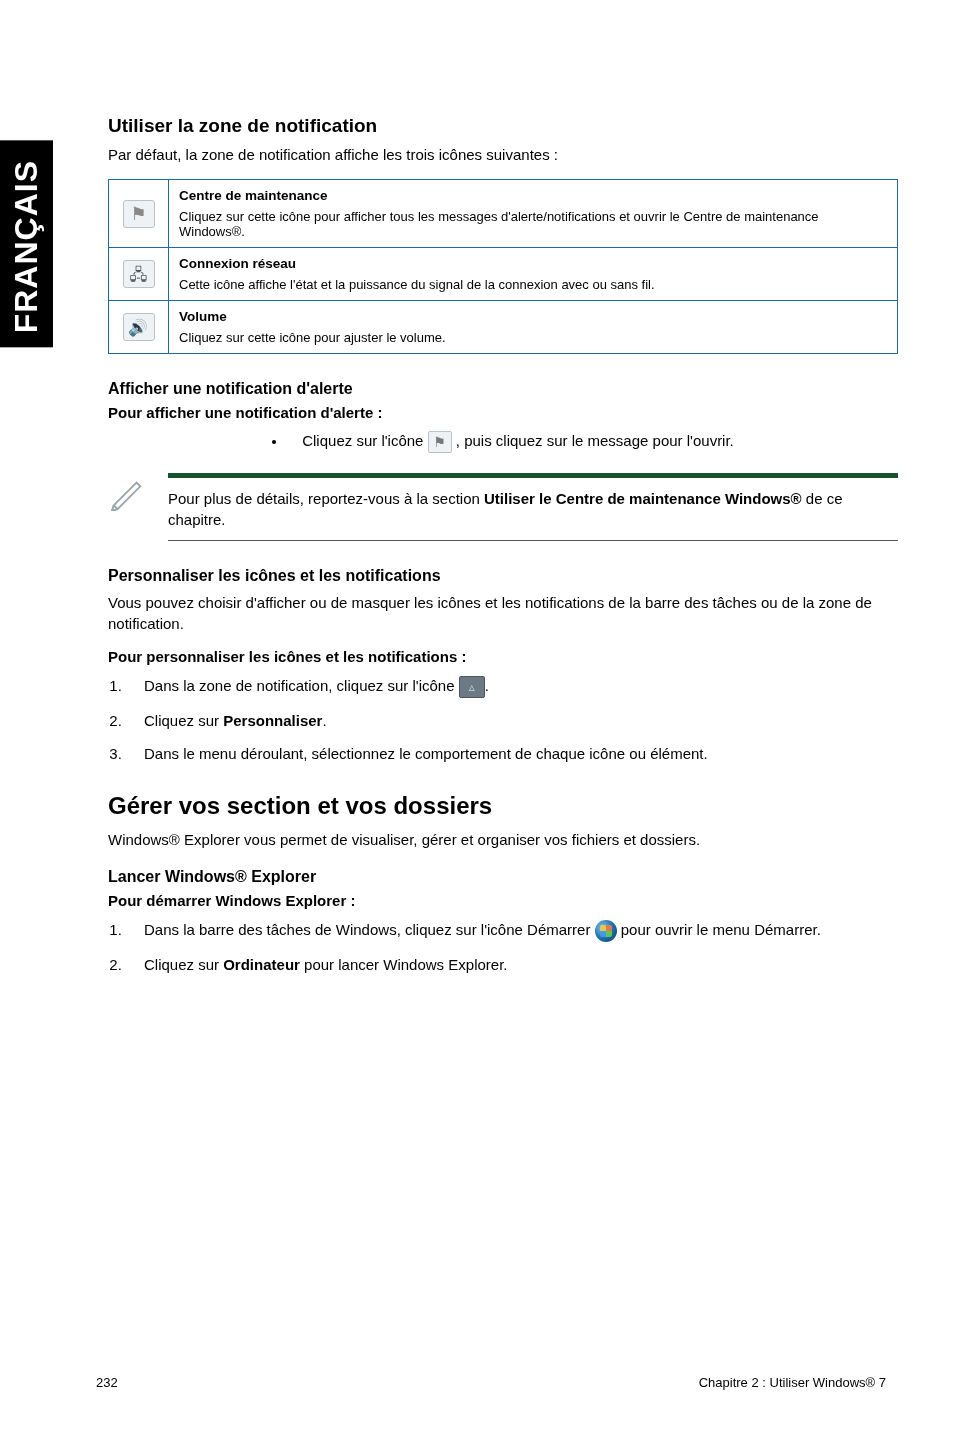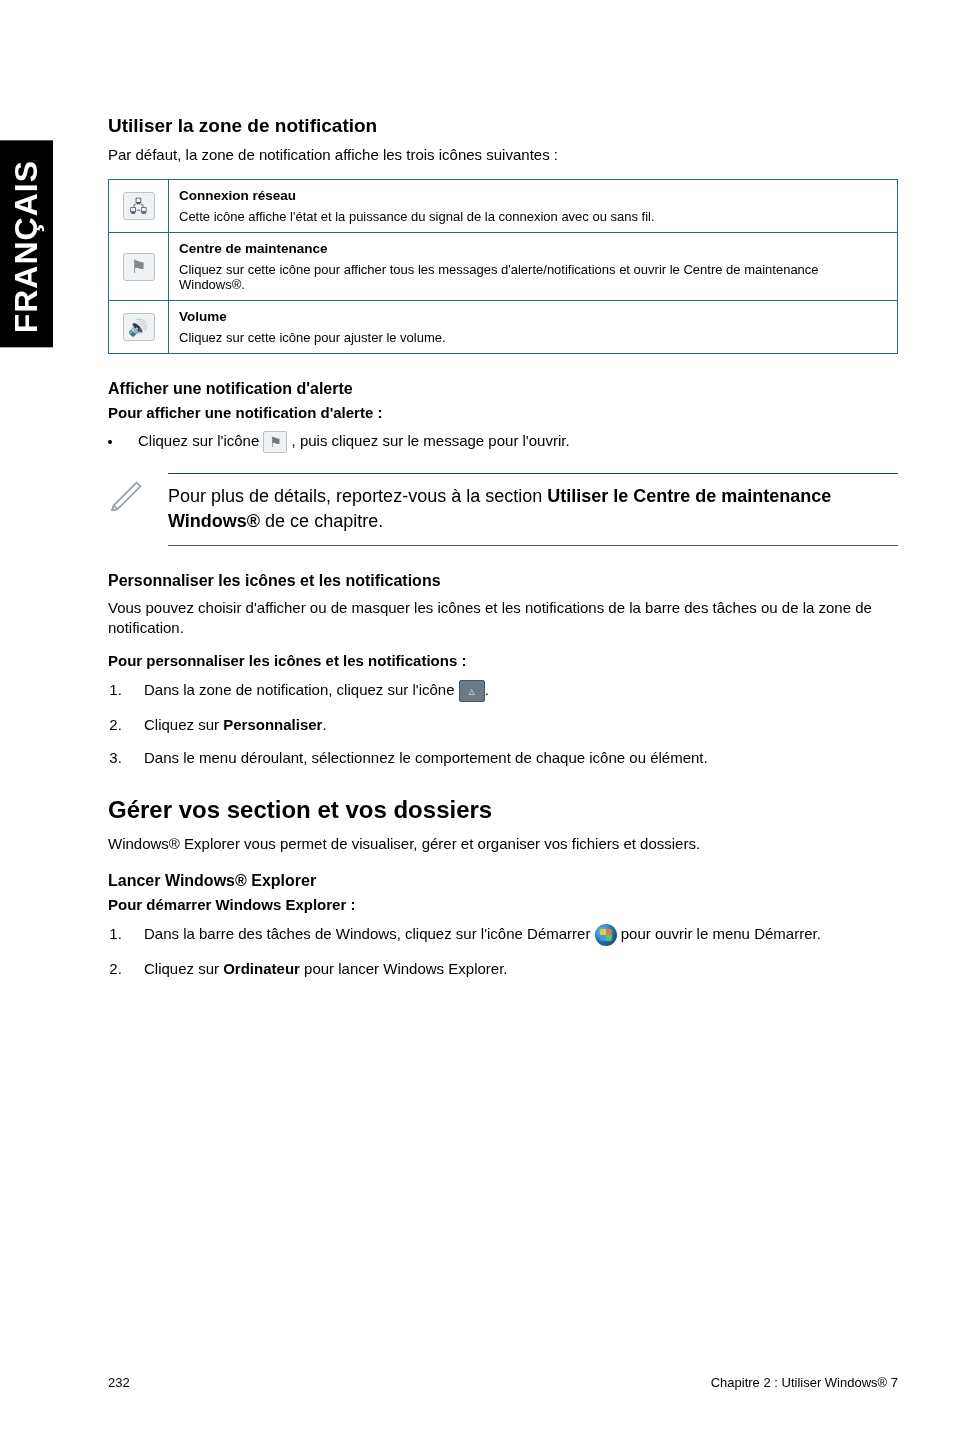--- a/index.html
+++ b/index.html
@@ -60,32 +60,32 @@
     border-radius:3px;
     font-size:18px; line-height:26px;
     color:#4a5560;
   }
   .iconbox.flag::before { content:"⚑"; color:#888; }
   .iconbox.net::before { content:"🖧"; font-size:16px; }
   .iconbox.vol::before { content:"🔊"; font-size:16px; color:#666; }
   .cell-title { font-weight: bold; font-size: 13.5px; display:block; margin-bottom:6px;}
   h4.sub { font-size: 16px; font-weight: bold; margin-bottom: 6px; }
   p.bold { font-size: 15px; font-weight: bold; margin-bottom: 10px; }
-  .bullet-row { font-size:15px; margin-bottom:20px; display:flex; align-items:center; gap:26px;}
+  .bullet-row { font-size:15px; margin-bottom:20px; display:flex; align-items:center; gap:26px;justify-content:center;}
   .bullet-row .dot { width:4px;height:4px;background:#000;border-radius:50%; display:inline-block;}
   .inline-icon {
     display:inline-block; width:24px; height:22px;
     background:#eef2f4; border:1px solid #b8c2c8; border-radius:2px;
     vertical-align:middle; text-align:center; font-size:14px; line-height:20px; color:#777;
   }
   .inline-icon.flag::before{content:"⚑";}
   .note-block { display:flex; gap:22px; margin: 8px 0 26px 0; align-items:flex-start;}
   .note-icon { width:38px; height:38px; color:#9aa6ad;}
   .note-icon svg{width:100%;height:100%;}
-  .note-text { border-top:1px solid #14532d; border-bottom:1px solid #555; padding:10px 0; font-size:18px; flex:1; line-height:1.4;}
+  .note-text { border-top:5px solid #14532d; border-bottom:1px solid #555; padding:10px 0; font-size:15px; flex:1; line-height:1.4;}
   ol.steps { list-style: decimal; margin-left: 18px; font-size:15px;}
   ol.steps li { padding-left: 18px; margin-bottom: 12px; line-height:1.4;}
   ol.steps li::marker{font-size:15px;}
   .tray-icon {
     display:inline-block; width:26px;height:22px;
     background:#6c7a85; border:1px solid #4a5560;
     vertical-align:middle; text-align:center; color:#cdd6db;
     font-size:12px; line-height:20px; border-radius:2px;
   }
   .tray-icon::before{content:"▵";}
@@ -93,48 +93,48 @@
     display:inline-block; width:22px;height:22px; border-radius:50%;
     background: radial-gradient(circle at 35% 35%, #7fc6f0 0%, #1a6aa6 55%, #0d3b5c 100%);
     vertical-align:middle; position:relative;
   }
   .start-orb::after{
     content:""; position:absolute; left:5px; top:5px; width:12px;height:12px;
     background: conic-gradient(#e74 0 25%, #6c4 0 50%, #49e 0 75%, #ec4 0 100%);
     border-radius:2px; opacity:.9;
   }
   .footer {
-    position:absolute; bottom:48px; left:108px; width:790px;
+    position:absolute; bottom:48px; left:96px; width:790px;
     display:flex; justify-content:space-between; font-size:13px; color:#000;
   }
 </style>
 </head>
 <body>
 
 <div class="side-tab">FRANÇAIS</div>
 
 <div class="page">
 
   <h3 class="section">Utiliser la zone de notification</h3>
   <p class="body">Par défaut, la zone de notification affiche les trois icônes suivantes :</p>
 
   <table class="icons">
     <tbody>
         <tr>
+      <td class="iconcell"><span class="iconbox flag"></span></td>
+      <td>
+        <span class="cell-title">Centre de maintenance</span>
+        <span>Cliquez sur cette icône pour afficher tous les messages d'alerte/notifications et ouvrir le Centre de maintenance Windows®.</span>
+      </td>
+    </tr>
+    <tr>
       <td class="iconcell"><span class="iconbox net"></span></td>
       <td>
         <span class="cell-title">Connexion réseau</span>
         <span>Cette icône affiche l'état et la puissance du signal de la connexion avec ou sans fil.</span>
-      </td>
-    </tr>
-    <tr>
-      <td class="iconcell"><span class="iconbox flag"></span></td>
-      <td>
-        <span class="cell-title">Centre de maintenance</span>
-        <span>Cliquez sur cette icône pour afficher tous les messages d'alerte/notifications et ouvrir le Centre de maintenance Windows®.</span>
       </td>
     </tr>
     <tr>
       <td class="iconcell"><span class="iconbox vol"></span></td>
       <td>
         <span class="cell-title">Volume</span>
         <span>Cliquez sur cette icône pour ajuster le volume.</span>
       </td>
     </tr>
   </tbody>

